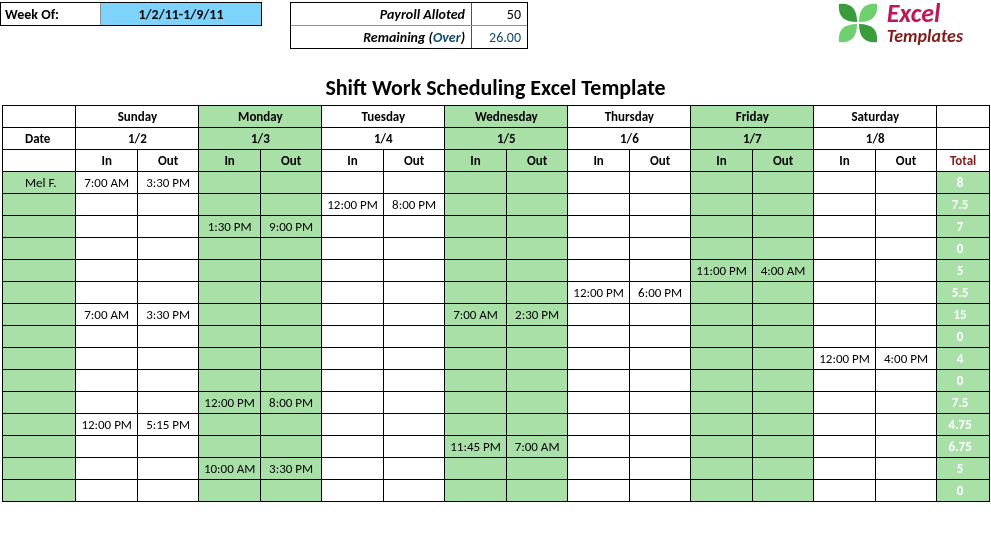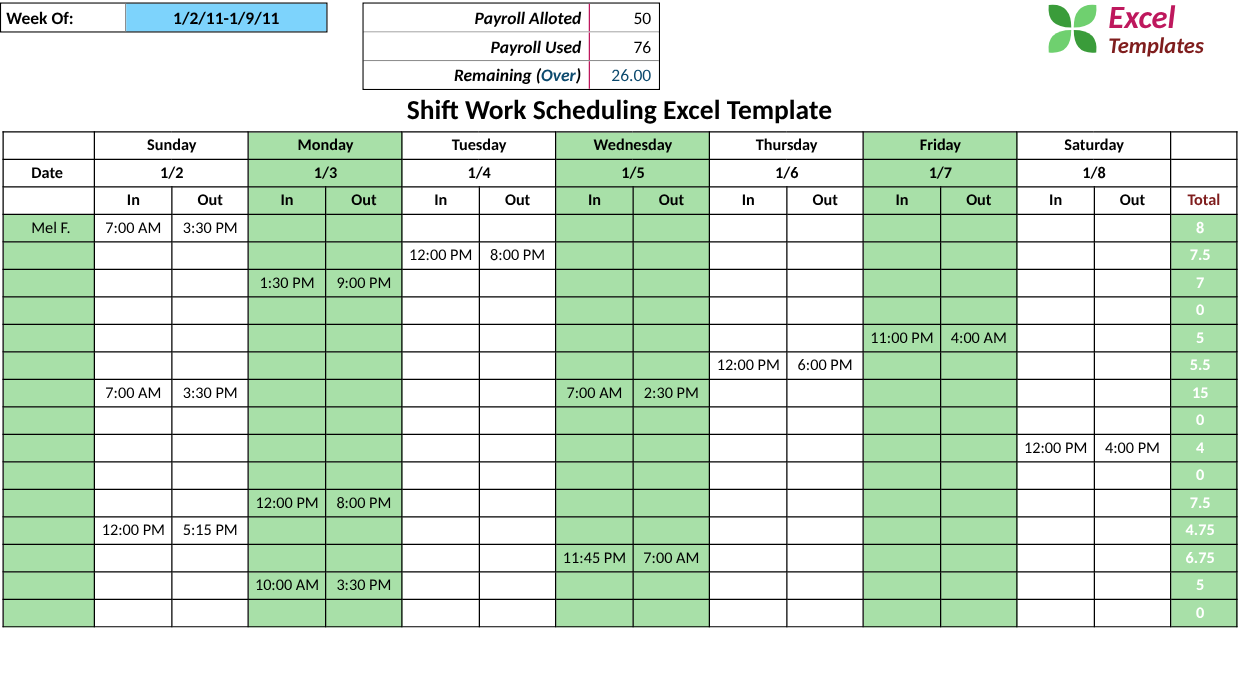--- a/index.html
+++ b/index.html
@@ -95,24 +95,20 @@
 <div class="top-area">
   <div class="week-box">
     <div class="lbl">Week Of:</div>
     <div class="val">1/2/11-1/9/11</div>
   </div>
 
   <div class="payroll-box">
     <div class="prow">
       <div class="plabel">Payroll Alloted</div>
       <div class="pval">50</div>
-    </div>
-    <div class="prow">
-      <div class="plabel">Payroll Used</div>
-      <div class="pval">76</div>
     </div>
     <div class="prow">
       <div class="plabel">
         <span>Remaining (</span>
           <span class="over">Over</span>
           <span>)</span>
       </div>
       <div class="pval over">26.00</div>
     </div>
   </div>

